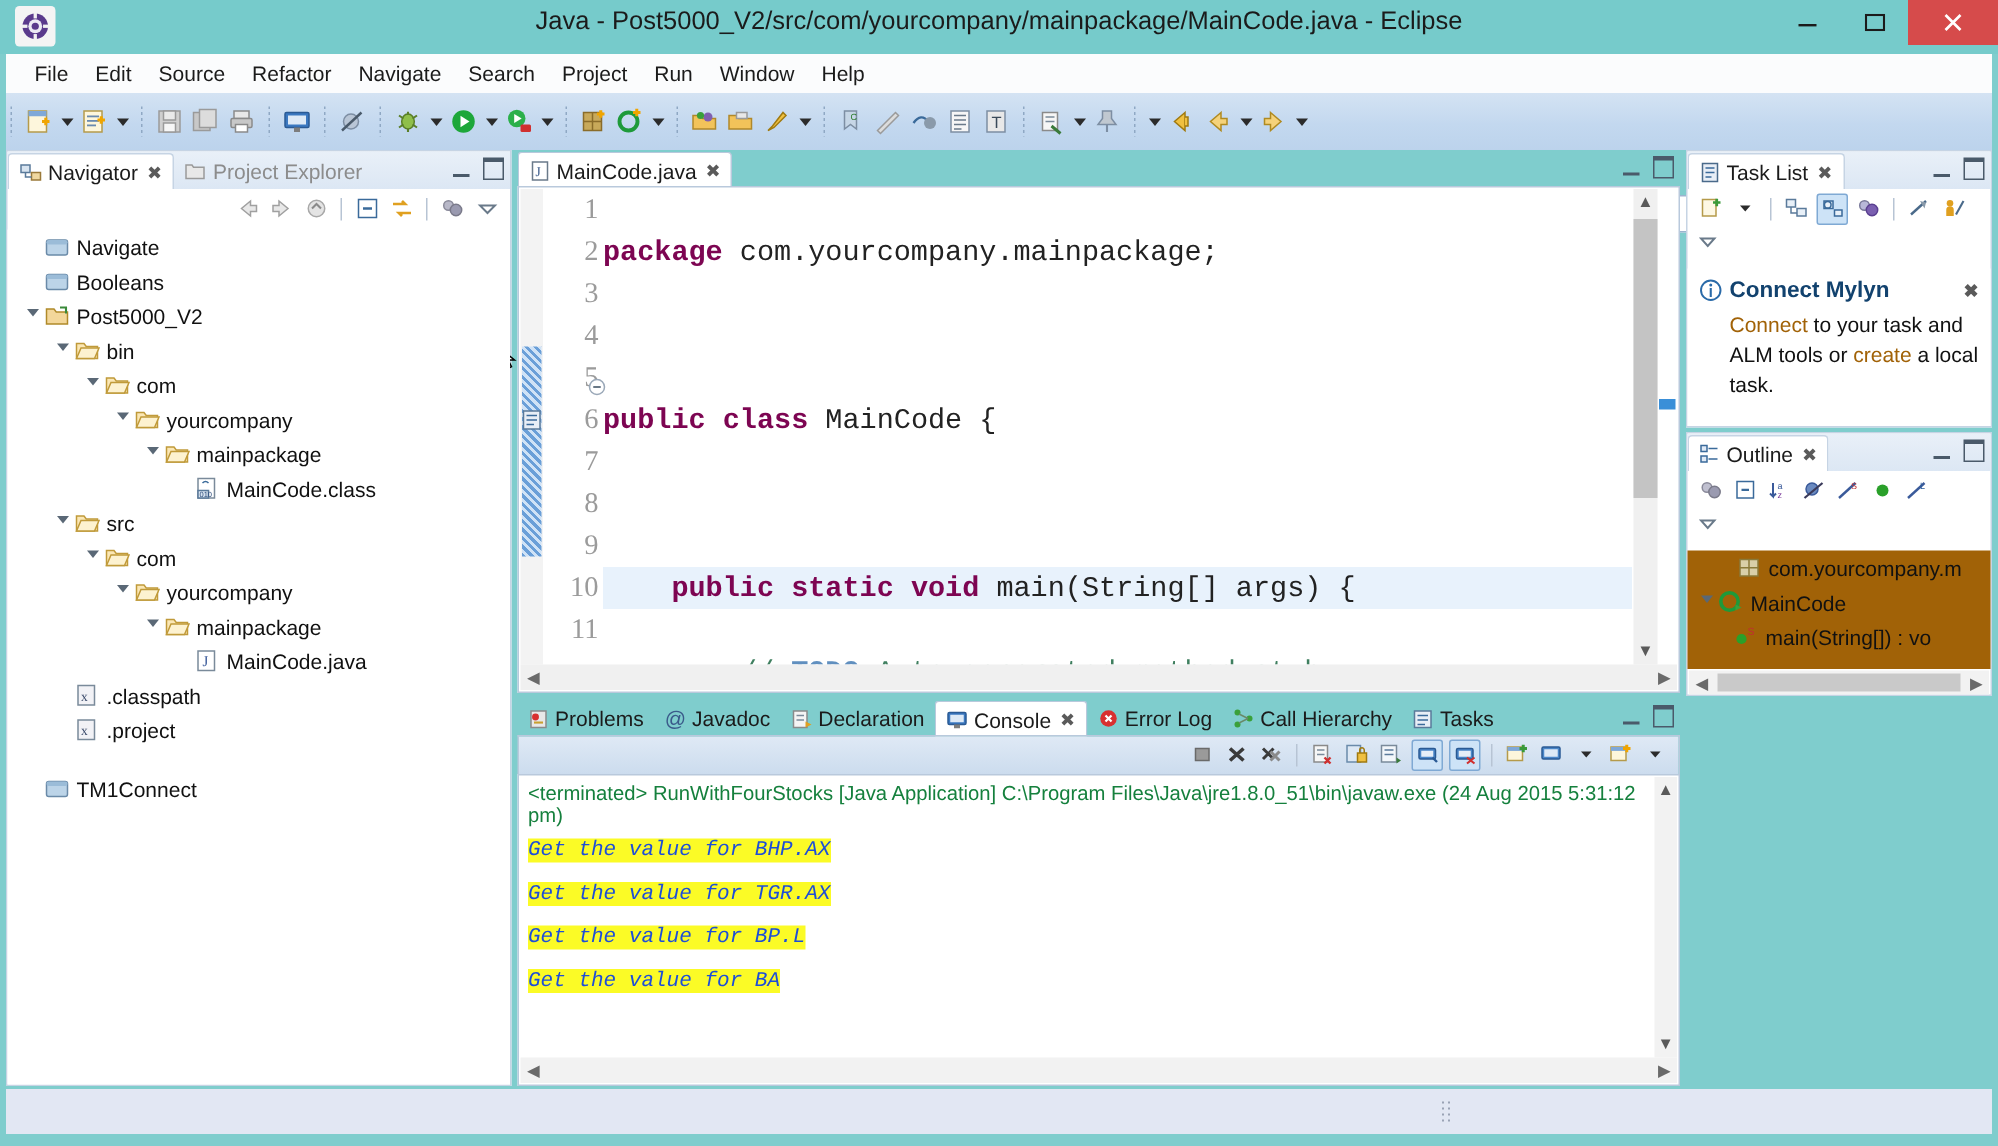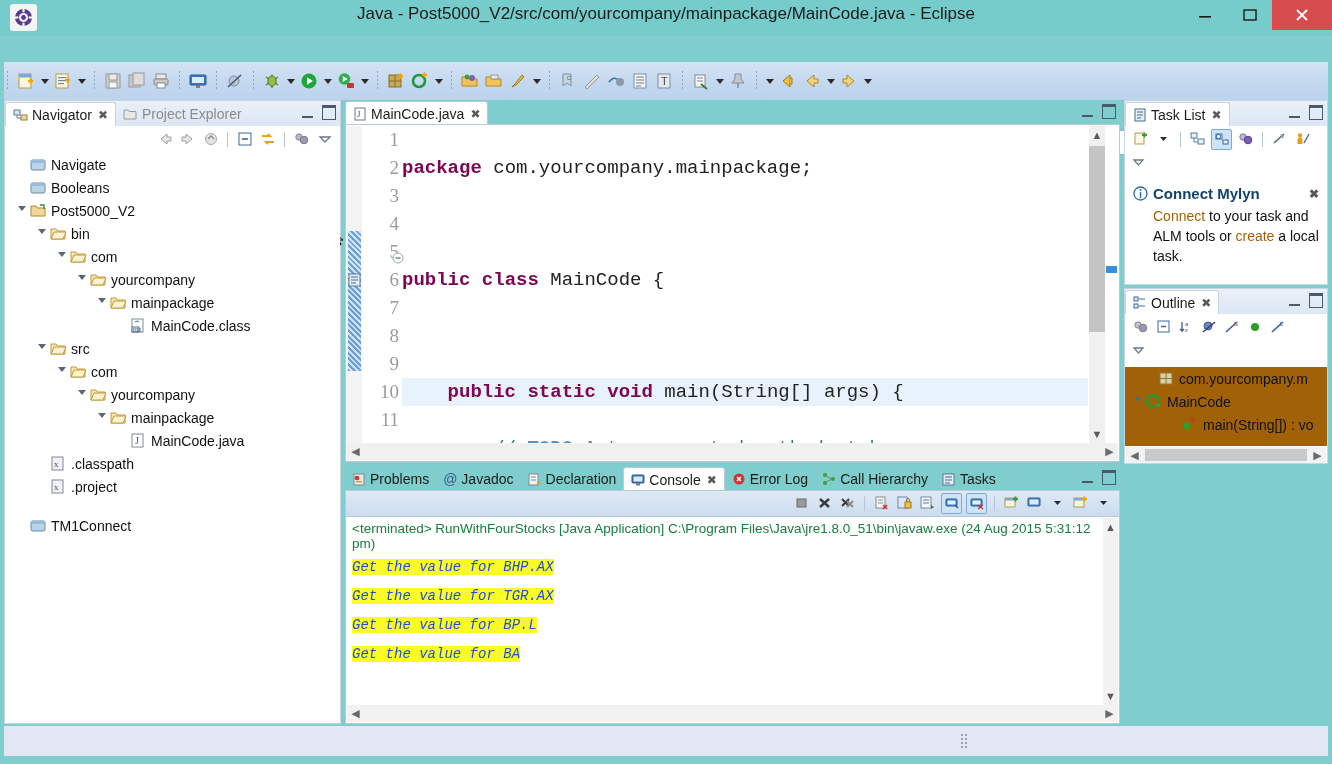--- a/index.html
+++ b/index.html
@@ -183,20 +183,32 @@
           </svg>
       </div>
       <div class="wbtn close">
         <svg width="16" height="14">
             <path d="M3 2 L13 12 M13 2 L3 12" stroke="#fff" stroke-width="1.8" fill="none"></path>
           </svg>
       </div>
     </div>
   </div>
 
+  <div class="menubar">
+    <div class="menuitem">File</div>
+    <div class="menuitem">Edit</div>
+    <div class="menuitem">Source</div>
+    <div class="menuitem">Refactor</div>
+    <div class="menuitem">Navigate</div>
+    <div class="menuitem">Search</div>
+    <div class="menuitem">Project</div>
+    <div class="menuitem">Run</div>
+    <div class="menuitem">Window</div>
+    <div class="menuitem">Help</div>
+  </div>
 
   <div class="toolbar">
     <div class="tb-sep"></div>
     <div class="tb-group">
       <div class="tbi">
         <svg width="18" height="18">
             <rect x="2" y="2" width="12" height="14" fill="#fdf6dc" stroke="#b59a4a"></rect>
             <rect x="2" y="2" width="12" height="3.5" fill="#7fa8d8"></rect>
             <path d="M11 9 h5 M13.5 6.5 v5" stroke="#f0a500" stroke-width="2"></path>
           </svg>
@@ -1094,21 +1106,21 @@
               <i></i>
             </span>
             <span class="ticon">
               <svg width="17" height="15" style="display:block">
                 <circle cx="7" cy="7" r="5.8" fill="none" stroke="#1e9a3a" stroke-width="2.4"></circle>
                 <path d="M11 9 l4 2 -4 2 Z" fill="#3aa03a"></path>
               </svg>
             </span>
             <span>MainCode</span>
           </div>
-          <div class="tree-row" style="padding-left: 42px; font-size: 14px;">
+          <div class="tree-row" style="padding-left: 16px; font-size: 14px;">
             <span class="tw"></span>
             <span class="ticon">
               <svg width="17" height="15" style="display:block">
                 <circle cx="5" cy="9" r="3.4" fill="#2aa02a"></circle>
                 <text x="9" y="6" font-size="7" fill="#c03030" font-family="Liberation Sans,sans-serif">S</text>
               </svg>
             </span>
             <span>main(String[]) : vo</span>
           </div>
         </div>

